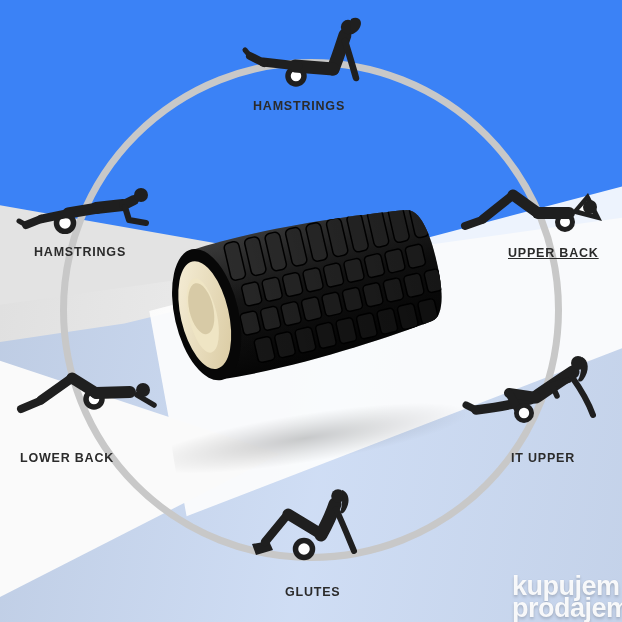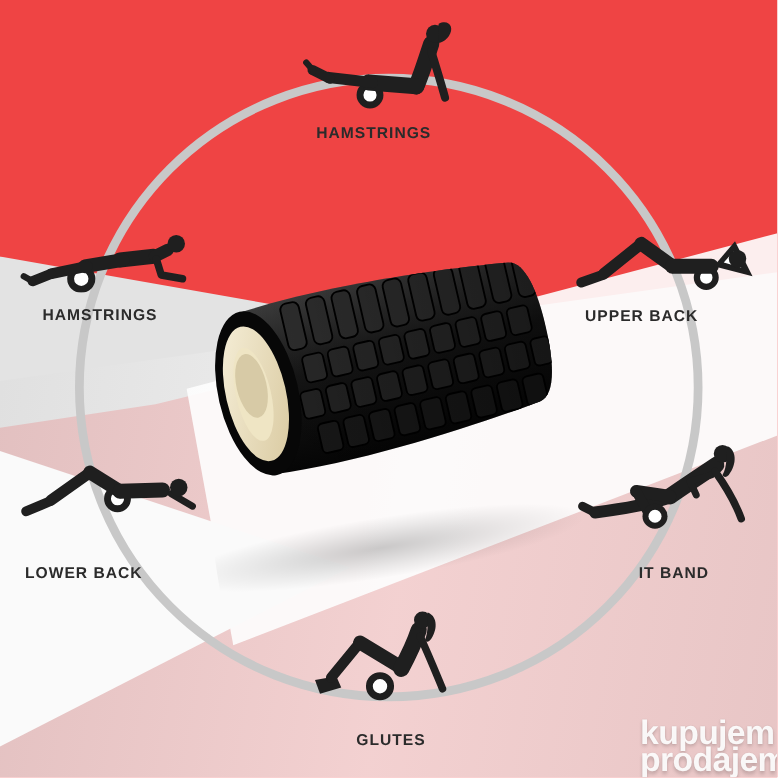--- a/index.html
+++ b/index.html
@@ -1,17 +1,17 @@
 <!DOCTYPE html>
 <html><head>
 <meta charset="utf-8">
 <style>
   html,body{margin:0;padding:0;background:#ffffff;}
   .stage{
-    position:relative;width:622px;height:622px;overflow:hidden;background:#ef4444;
+    position:relative;width:622px;height:622px;overflow:hidden;background:#3b82f6;
     font-family:"Liberation Sans","DejaVu Sans",sans-serif;
   }
   
   .bg{position:absolute;inset:0;z-index:0;}
   .bg1{clip-path:polygon(0 33%,57% 43%,20% 52%,0 55%);background:#e3e3e3;}
   .bg2{clip-path:polygon(0 49%,100% 35%,100% 100%,0 100%);
        background:linear-gradient(100deg,#dcdcdc 0%,#f4f4f4 55%,#e6e6e6 100%);opacity:.8;}
   .bg3{clip-path:polygon(24% 50%,100% 30%,100% 56%,30% 83%);background:#fdfdfd;opacity:.92;}
   .bg4{clip-path:polygon(0 58%,45% 73%,0 96%);background:#fafafa;}
   
@@ -36,21 +36,21 @@
   .fig-lowerback{left:10px;top:366px;}
   .fig-itband{left:460px;top:349px;}
   .fig-glutes{left:250px;top:484px;}
   
   .lbl{
     position:absolute;z-index:4;font-weight:bold;font-size:12.5px;letter-spacing:.8px;
     color:#2b2b2b;white-space:nowrap;
   }
   .lbl-hamstrings{left:253px;top:99px;}
   .lbl-quadriceps{left:34px;top:245px;}
-  .lbl-upperback{left:468px;top:246px;}
+  .lbl-upperback{left:508px;top:246px;text-decoration:underline;}
   .lbl-lowerback{left:20px;top:451px;}
   .lbl-itband{left:511px;top:451px;}
   .lbl-glutes{left:285px;top:585px;}
   
   .watermark{
     position:absolute;left:512px;top:576px;z-index:5;font-weight:bold;font-size:27px;
     line-height:.8;letter-spacing:-.5px;color:rgba(255,255,255,.92);
     text-shadow:0 2px 3px rgba(0,0,0,.18),0 0 1px rgba(0,0,0,.10);
   }
 </style>
@@ -230,21 +230,21 @@
       <path class="sil" stroke-width="6" d="M86,25 C93,40 99,55 104,67"></path>
       <circle class="silfill" cx="88" cy="12" r="6.8"></circle>
       <path class="silfill" d="M92,6 C99,8 101,18 95,27 C93,30 91,30 90,28 C93,21 92,11 92,6 Z"></path>
     </svg>
   </div>
 
   <div class="lbl lbl-hamstrings">HAMSTRINGS</div>
   <div class="lbl lbl-quadriceps">HAMSTRINGS</div>
   <div class="lbl lbl-upperback">UPPER BACK</div>
   <div class="lbl lbl-lowerback">LOWER BACK</div>
-  <div class="lbl lbl-itband">IT BAND</div>
+  <div class="lbl lbl-itband">IT UPPER</div>
   <div class="lbl lbl-glutes">GLUTES</div>
 
   <div class="watermark">
     <div>kupujem</div>
     <div>prodajem</div>
   </div>
 
 </div>
 
 </body></html>

